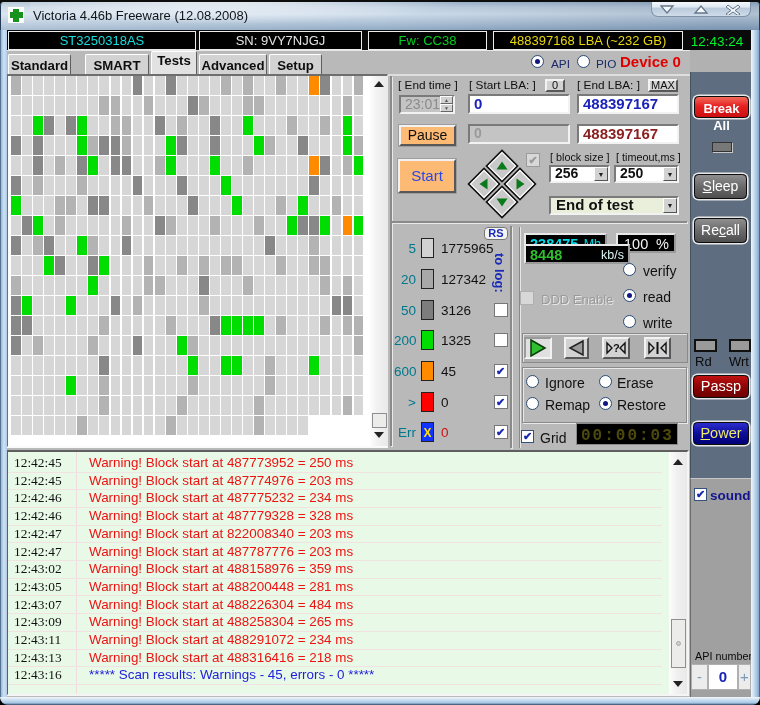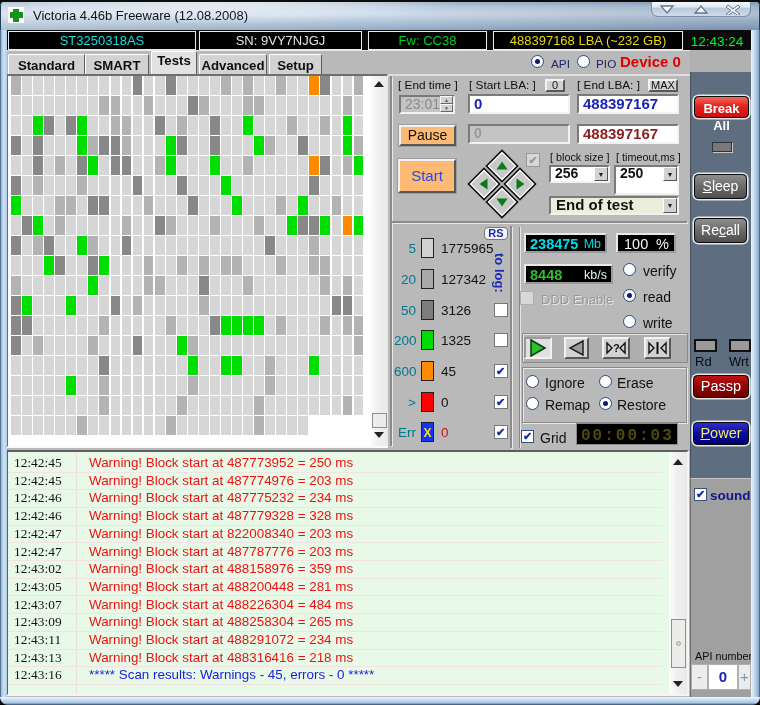--- a/index.html
+++ b/index.html
@@ -101,21 +101,21 @@
 </svg>
 
 <div id="infobar"></div>
 <div class="ibox" style="left:8px;width:188px;color:#16dede">ST3250318AS</div>
 <div class="ibox" style="left:199px;width:163px;color:#e4e4e4">SN: 9VY7NJGJ</div>
 <div class="ibox" style="left:368px;width:119px;color:#00d020">Fw: CC38</div>
 <div class="ibox" style="left:493px;width:190px;color:#e8d810">488397168 LBA (~232 GB)</div>
 <div id="time">12:43:24</div>
 
 <div id="mainbg"></div>
-<div class="tab" style="left:8px;width:77px">Standard</div>
+<div class="tab" style="left:8px;width:63px">Standard</div>
 <div class="tab" style="left:85px;width:64px">SMART</div>
 <div class="tab" style="left:151px;width:46px;top:51px;height:23px;border-bottom:none;z-index:3;background:#e2e2e2;padding-top:1px">Tests</div>
 <div class="tab" style="left:199px;width:68px">Advanced</div>
 <div class="tab" style="left:269px;width:53px">Setup</div>
 <div id="tabline"></div>
 <div class="radio sel" style="left:531px;top:55px"></div>
 <div class="rlbl" style="left:551px;top:57px;font-size:11.8px">API</div>
 <div class="radio" style="left:577px;top:55px"></div>
 <div class="rlbl" style="left:596px;top:57px;font-size:11.8px">PIO</div>
 <div class="rlbl" style="left:620px;top:53px;color:#e00000;font-weight:bold;font-size:15px">Device 0</div>
@@ -740,21 +740,21 @@
 <polygon points="36,13.5 41.5,21.5 30.5,21.5" fill="#0a7a1a"></polygon>
 <polygon points="36,58.5 41.5,50.5 30.5,50.5" fill="#0a7a1a"></polygon>
 <polygon points="13.5,36 21.5,30.5 21.5,41.5" fill="#0a7a1a"></polygon>
 <polygon points="58.5,36 50.5,30.5 50.5,41.5" fill="#0a7a1a"></polygon>
 </svg>
 <div class="abs" style="left:526px;top:153px;width:14px;height:14px;background:#d8d8d8;border:1.5px solid #9a9a9a;color:#9a9a9a;font-weight:bold;font-size:11px;line-height:12px;text-align:center">✔</div>
 <div class="lbl" style="left:550px;top:151px;font-size:10.8px">[ block size ]</div>
 <div class="field" style="left:549px;top:165px;width:61px;height:18px;color:#111;font-size:14px;padding-left:4px;line-height:13px">256</div>
 <div class="abs" style="left:594px;top:167px;width:14px;height:14px;background:#d2d2d2;border:1px solid #fff;border-right-color:#555;border-bottom-color:#555;font-size:7px;line-height:13px;text-align:center;color:#222">▼</div>
 <div class="lbl" style="left:616px;top:151px;font-size:10.8px">[ timeout,ms ]</div>
-<div class="field" style="left:614px;top:165px;width:65px;height:30px;color:#111;font-size:14px;padding-left:4px;line-height:13px">250</div>
+<div class="field" style="left:614px;top:165px;width:65px;height:18px;color:#111;font-size:14px;padding-left:4px;line-height:13px">250</div>
 <div class="abs" style="left:663px;top:167px;width:14px;height:14px;background:#d2d2d2;border:1px solid #fff;border-right-color:#555;border-bottom-color:#555;font-size:7px;line-height:13px;text-align:center;color:#222">▼</div>
 <div class="field" style="left:549px;top:196px;width:130px;height:19px;background:#eaefdb;color:#111;font-size:15px;padding-left:5px;line-height:14px">End of test</div>
 <div class="abs" style="left:663px;top:198px;width:14px;height:15px;background:#d2d2d2;border:1px solid #fff;border-right-color:#555;border-bottom-color:#555;font-size:7px;line-height:14px;text-align:center;color:#222">▼</div>
 
 <div class="groove" style="left:390px;top:76px;width:1px;height:370px"></div>
 <div class="groove" style="left:391px;top:221px;width:296px;height:1px"></div>
 
 <div class="btn2" style="left:484px;top:227px;width:24px;height:13px;background:#f4f4f4;border-radius:4px;border:1px solid #777;color:#1a2ab8;font-weight:bold;font-size:11px;line-height:11px">RS</div>
 <div class="abs" style="left:507px;top:253px;font-size:13px;font-weight:bold;color:#1a2ab8;transform:rotate(90deg);transform-origin:0 0;white-space:nowrap">to log:</div>
 <div class="cl" style="top:241px">5</div>
@@ -795,21 +795,21 @@
 <div class="abs" style="left:520px;top:227px;width:1px;height:221px;background:#e6e6e6"></div>
 
 <div class="blackbox" style="left:524px;top:233px;width:83px;height:20px">
       <span style="position:absolute;left:4px;top:1px;color:#00dce8;font-weight:bold;font-size:14.5px">238475</span>
       <span style="position:absolute;right:4px;top:2px;color:#00dce8;font-size:12.5px">Mb</span>
     </div>
 <div class="blackbox" style="left:616px;top:233px;width:60px;height:20px">
       <span style="position:absolute;left:6px;top:1px;color:#f4f4f4;font-size:14.5px">100</span>
       <span style="position:absolute;right:5px;top:1px;color:#f4f4f4;font-size:14.5px">%</span>
     </div>
-<div class="blackbox" style="left:524px;top:264px;width:89px;height:20px">
+<div class="blackbox" style="left:524px;top:244px;width:106px;height:20px">
       <span style="position:absolute;left:4px;top:1px;color:#2fbf2f;font-weight:bold;font-size:14.5px">8448</span>
       <span style="position:absolute;right:4px;top:2px;color:#d8f4f4;font-size:12.5px">kb/s</span>
     </div>
 <div class="abs" style="left:520px;top:291px;width:14px;height:14px;background:#d8d8d8;border:1px solid #b0b0b0"></div>
 <div class="abs" style="left:541px;top:292px;font-size:13px;color:#9a9a9a;text-shadow:1px 1px 0 #e6e6e6">DDD Enable</div>
 <div class="radio" style="left:623px;top:263px"></div>
     <div class="rlbl" style="left:643px;top:263px;color:#111;font-size:14px">verify</div>
 <div class="radio sel" style="left:623px;top:289px"></div>
     <div class="rlbl" style="left:643px;top:289px;color:#111;font-size:14px">read</div>
 <div class="radio" style="left:623px;top:315px"></div>

